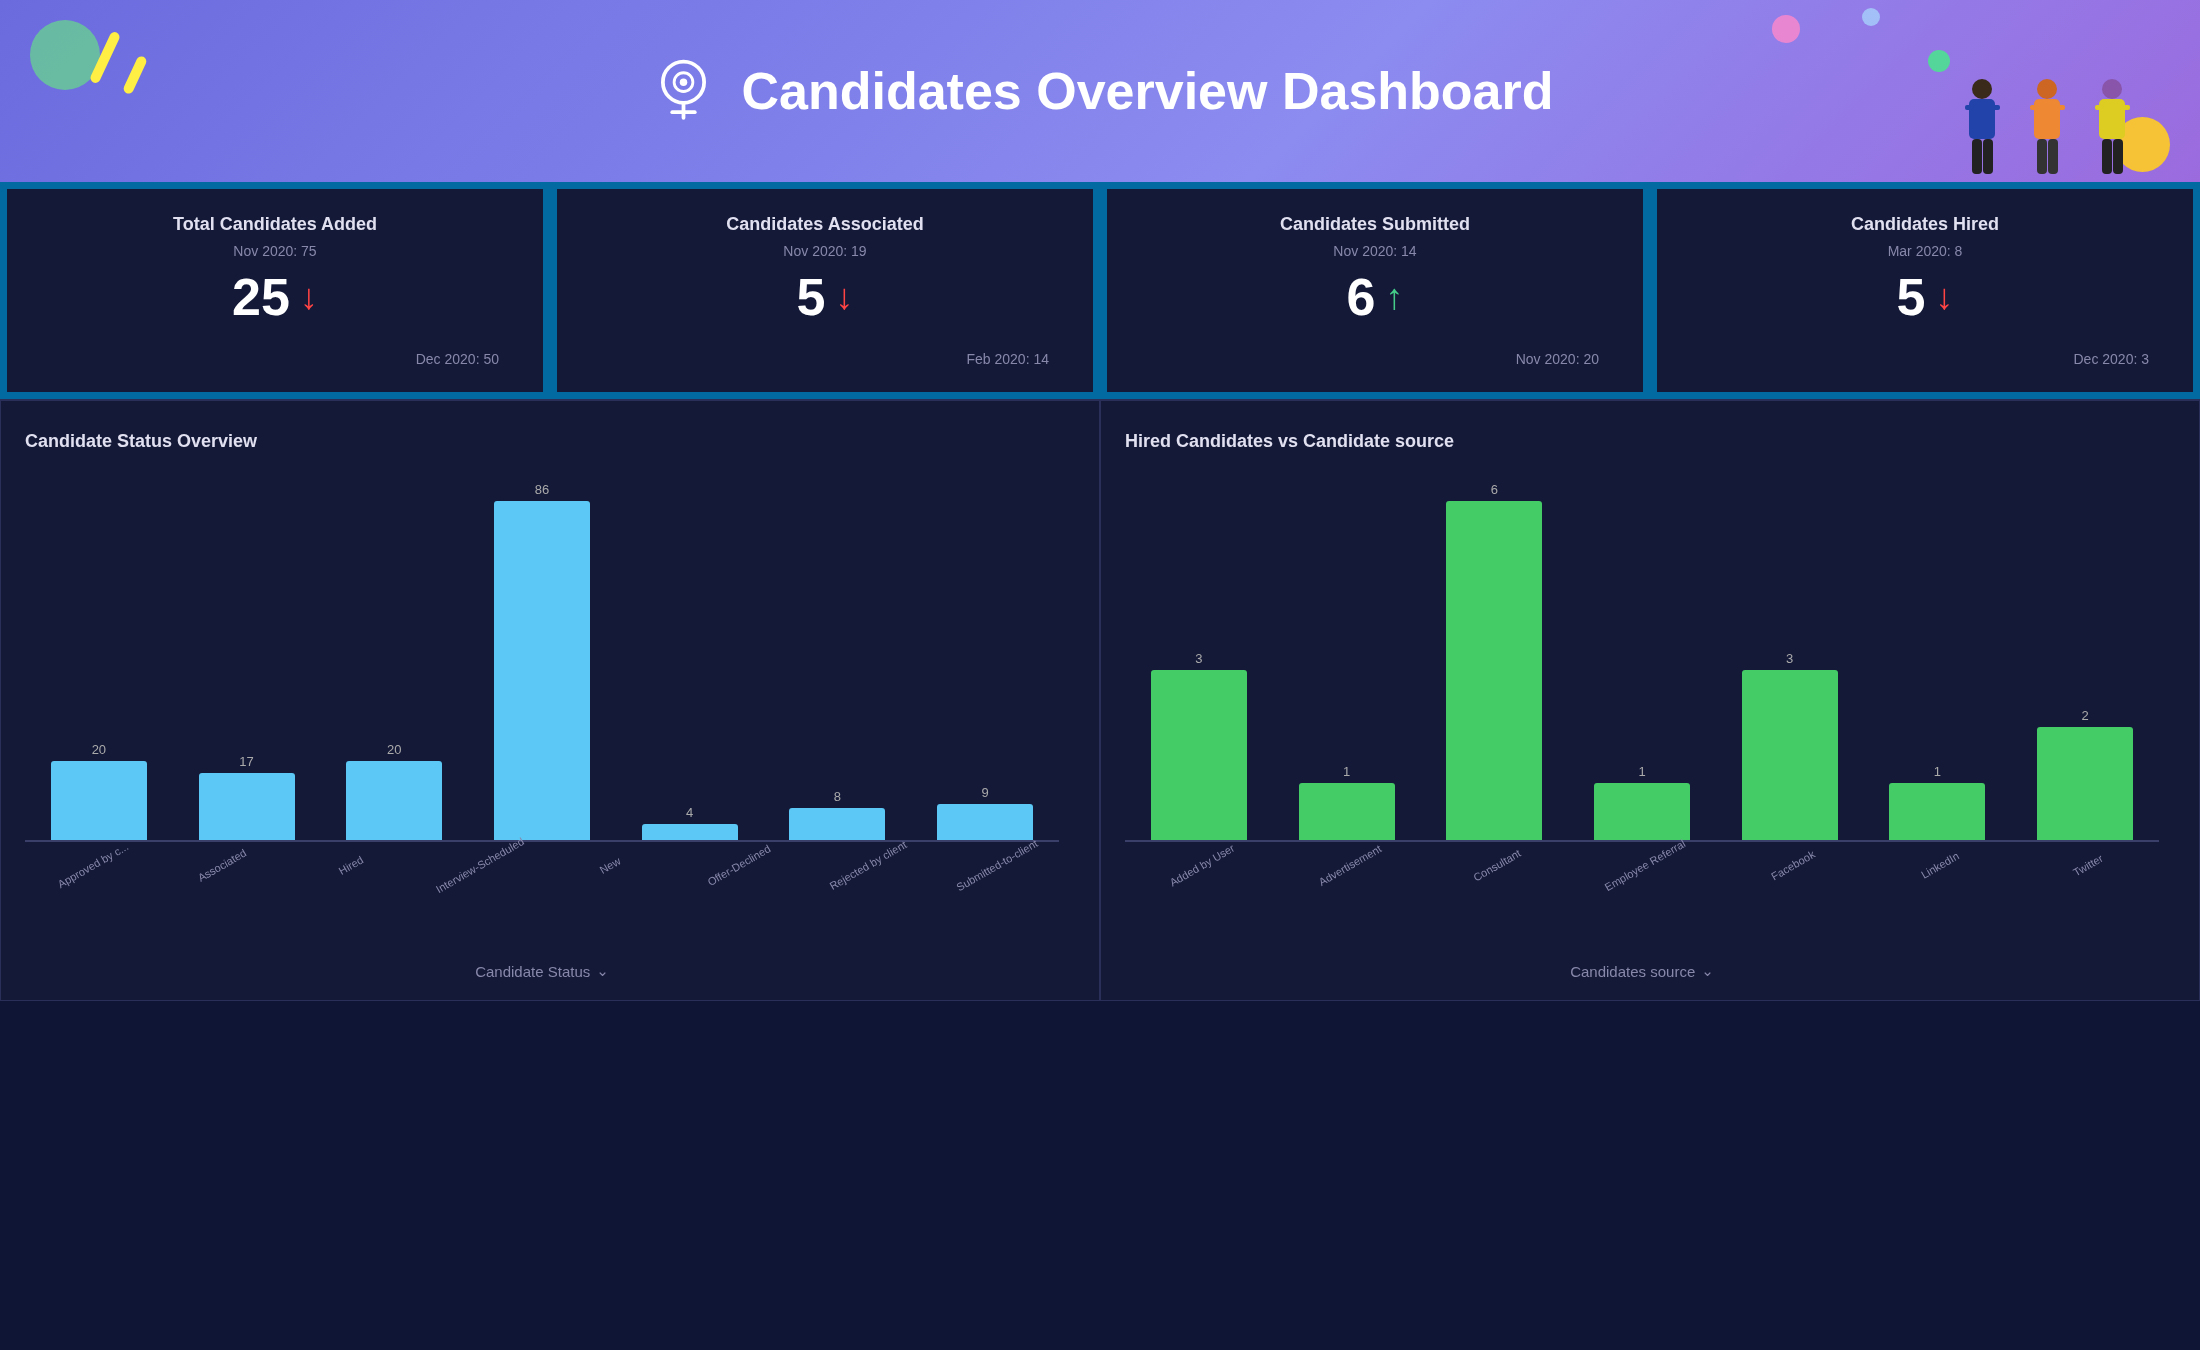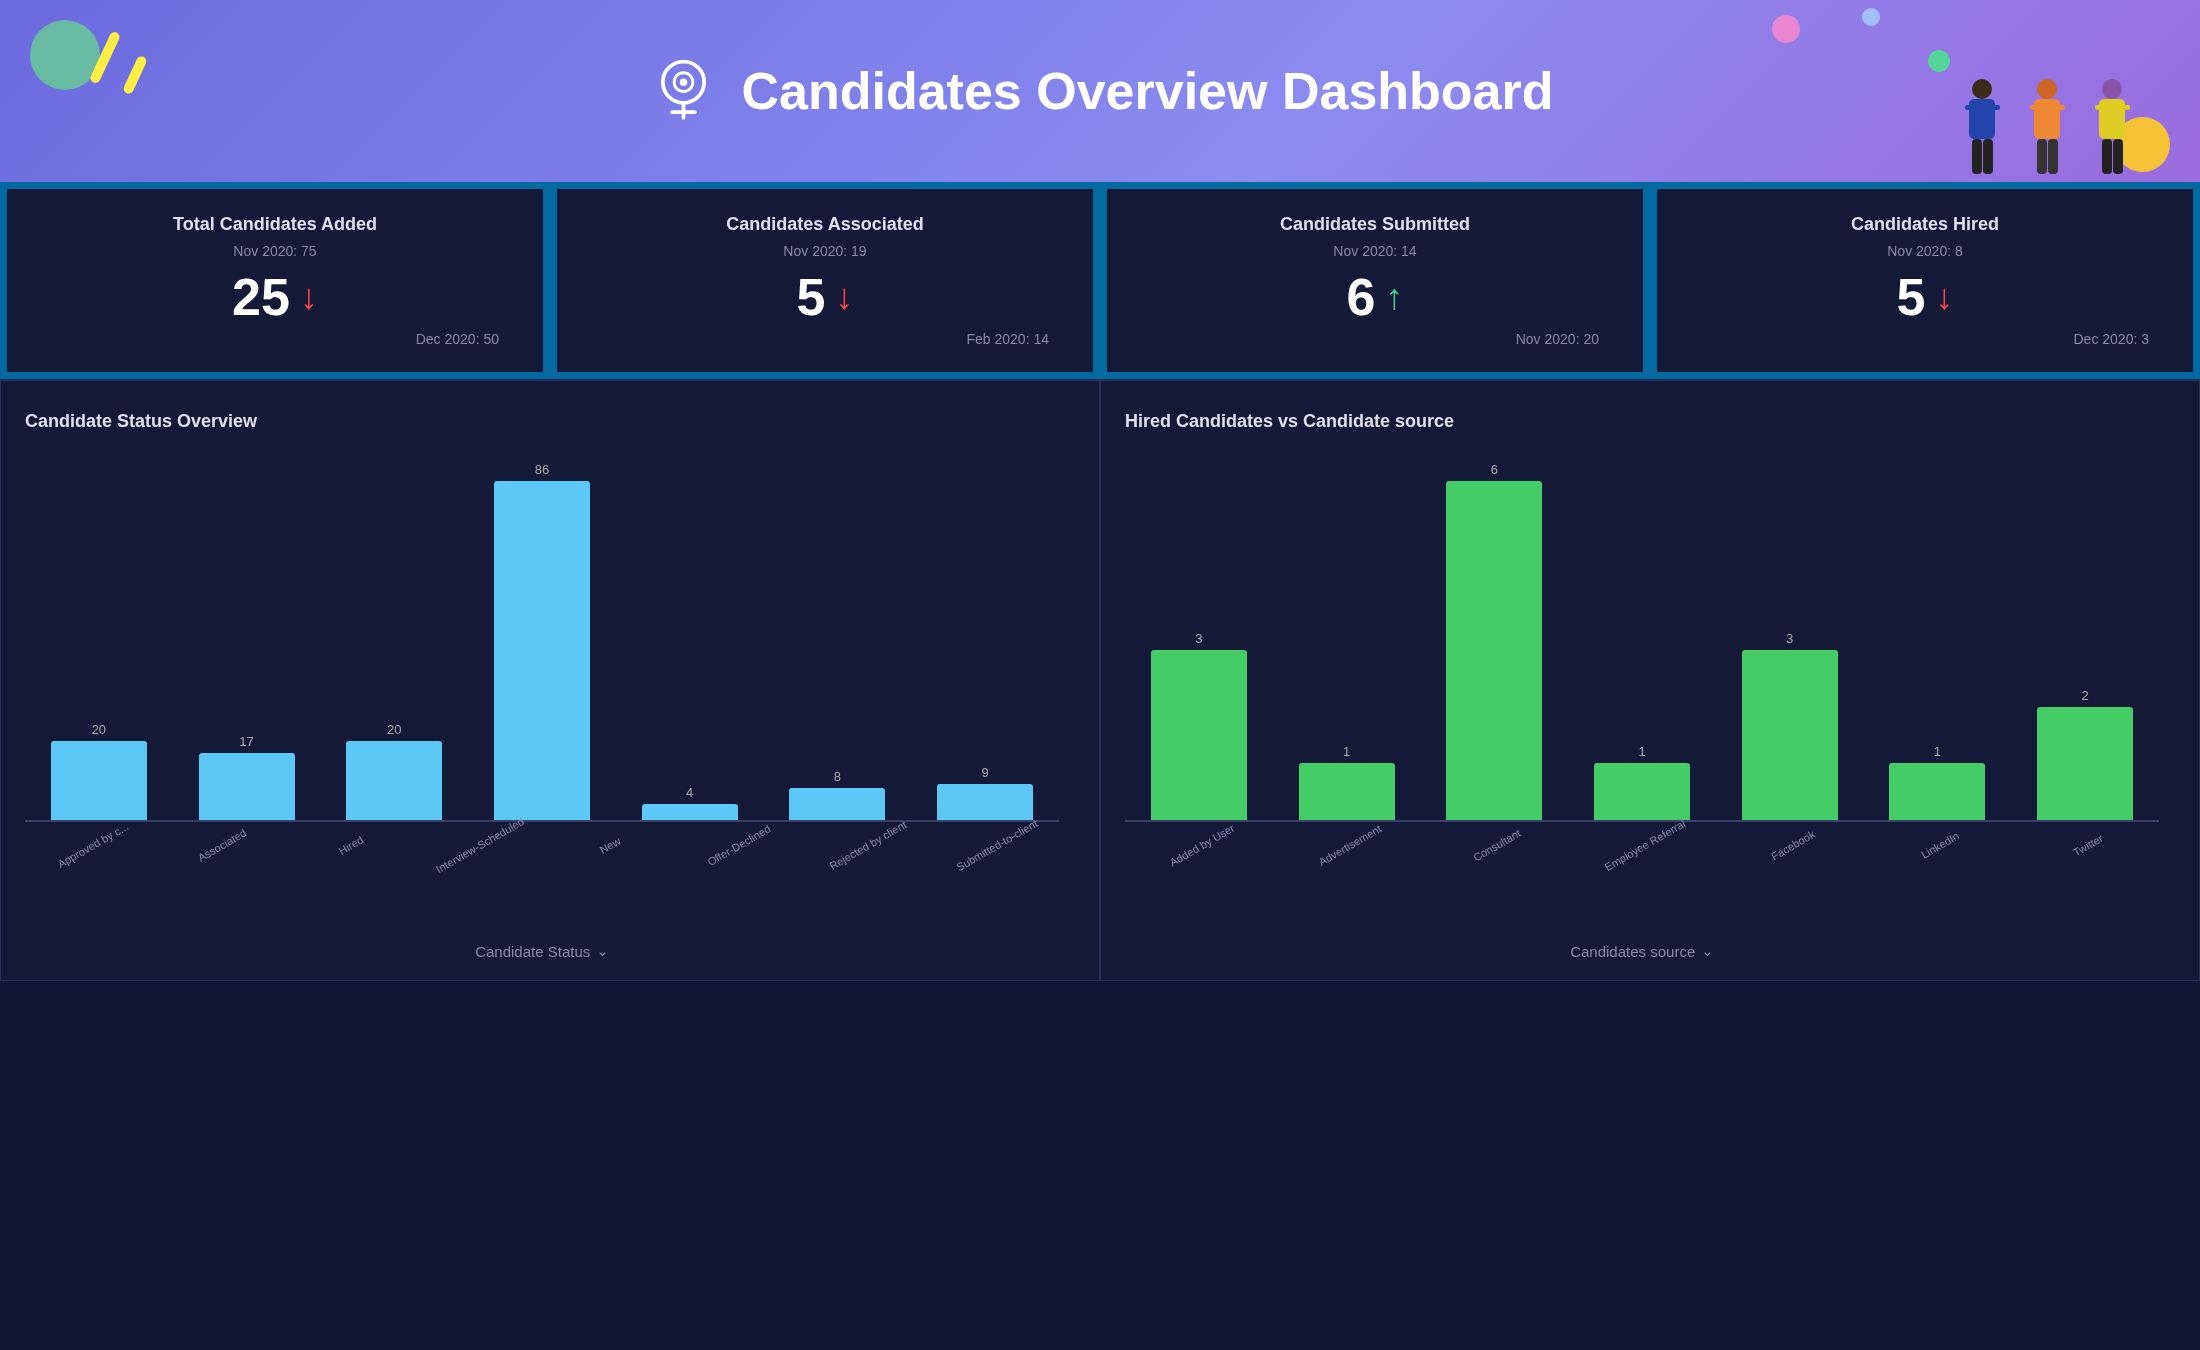--- a/index.html
+++ b/index.html
@@ -72,21 +72,21 @@
     .kpi-prev {
       font-size: 14px;
       color: #8888aa;
       margin-bottom: 8px;
     }
     .kpi-main {
       display: flex;
       align-items: center;
       justify-content: center;
       gap: 10px;
-      margin-bottom: 4px;
+      margin-bottom: 24px;
     }
     .kpi-value {
       font-size: 52px;
       font-weight: 700;
       color: #fff;
     }
     .kpi-arrow {
       font-size: 36px;
     }
     .kpi-arrow.down { color: #ff4444; }
@@ -254,21 +254,21 @@
     <div class="kpi-title">Candidates Submitted</div>
     <div class="kpi-prev">Nov 2020: 14</div>
     <div class="kpi-main">
       <span class="kpi-value">6</span>
       <span class="kpi-arrow up">↑</span>
     </div>
     <div class="kpi-curr">Nov 2020: 20</div>
   </div>
     <div class="kpi-card">
     <div class="kpi-title">Candidates Hired</div>
-    <div class="kpi-prev">Nov 2020: 8</div>
+    <div class="kpi-prev">Mar 2020: 8</div>
     <div class="kpi-main">
       <span class="kpi-value">5</span>
       <span class="kpi-arrow down">↓</span>
     </div>
     <div class="kpi-curr">Dec 2020: 3</div>
   </div>
   </div>
 
 <div class="charts-row">
 

